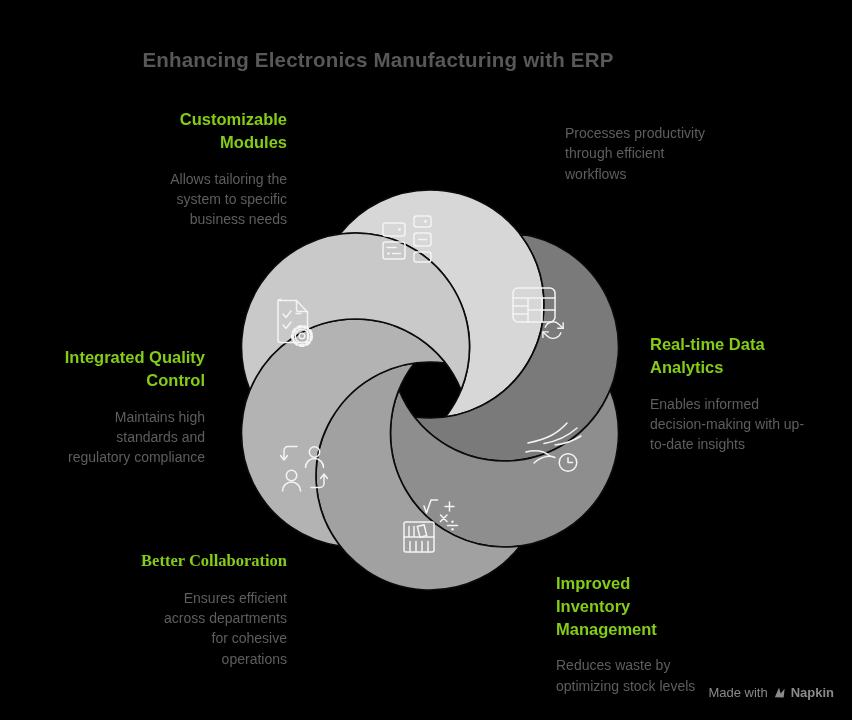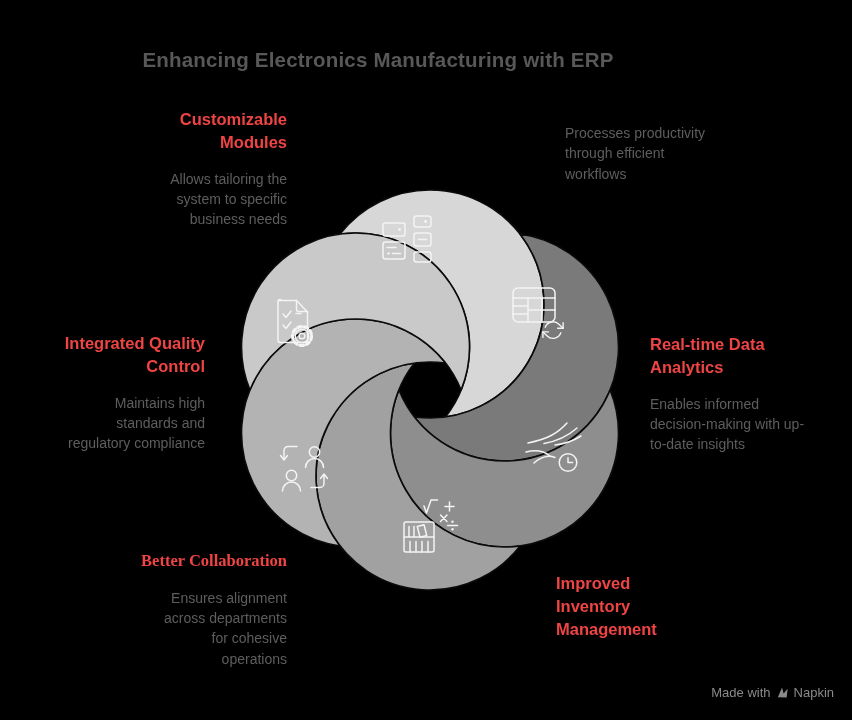--- a/index.html
+++ b/index.html
@@ -8,69 +8,70 @@
     font-family:"Liberation Sans","DejaVu Sans",sans-serif;
   }
   .title{
     position:absolute;top:48px;left:0;width:756px;text-align:center;
     font-size:20.5px;font-weight:bold;letter-spacing:.2px;color:#585858;
   }
   .tblock{position:absolute;}
   .tblock.right{text-align:right;}
   .tblock.left{text-align:left;}
   .tblock h2{
-    margin:0;font-size:16.5px;line-height:1.38;font-weight:bold;color:#ef4444;
+    margin:0;font-size:16.5px;line-height:1.38;font-weight:bold;color:#84cc16;
   }
   .tblock p{
     margin:15px 0 0 0;font-size:14px;line-height:1.45;color:#5e5e5e;
   }
   .tblock.right h2, .tblock.right p{margin-left:auto;}
   .pinwheel{position:absolute;left:225px;top:185px;}
   .petal{stroke:#0b0b0b;stroke-width:1.6;stroke-linejoin:round;}
   .ic{stroke:#f4f4f4;stroke-width:1.5;fill:none;stroke-linecap:round;stroke-linejoin:round;}
   .ic-fill{fill:#f4f4f4;stroke:none;}
   .badge{
     position:absolute;right:18px;bottom:20px;display:flex;align-items:center;gap:5px;
     font-size:13px;color:#8a8a8a;cursor:pointer;
   }
-  .badge .brand{font-weight:normal;}
+  .badge .brand{font-weight:bold;}
 </style>
 </head>
 <body>
 
 <div class="canvas">
 
   <div class="title">Enhancing Electronics Manufacturing with ERP</div>
 
   <div class="tblock right" style="left:107px;top:108px;width:180px;">
     <h2 style="width:150px;">Customizable Modules</h2>
     <p style="width:150px;">Allows tailoring the system to specific business needs</p>
   </div>
 
   <div class="tblock left" style="left:565px;top:108px;width:170px;">
     <p style="width:150px;">Processes productivity through efficient workflows</p>
   </div>
 
-  <div class="tblock right" style="left:25px;top:332px;width:180px;">
+  <div class="tblock right" style="left:25px;top:346px;width:180px;">
     <h2 style="width:180px;">Integrated Quality Control</h2>
     <p style="width:148px;">Maintains high standards and regulatory compliance</p>
   </div>
 
   <div class="tblock left" style="left:650px;top:333px;width:185px;">
     <h2 style="width:150px;">Real-time Data Analytics</h2>
     <p style="width:155px;">Enables informed decision-making with up-to-date insights</p>
   </div>
 
   <div class="tblock right" style="left:107px;top:550px;width:180px;">
     <h2 style="width:150px;font-family:Liberation Serif, serif;">Better Collaboration</h2>
-    <p style="width:142px;">Ensures alignment across departments for cohesive operations</p>
+    <p style="width:142px;">Ensures efficient across departments for cohesive operations</p>
   </div>
 
   <div class="tblock left" style="left:556px;top:552px;width:175px;margin-top:20px;">
     <h2 style="width:130px;">Improved Inventory Management</h2>
+    <p style="width:155px;">Reduces waste by optimizing stock levels</p>
   </div>
 
   <svg class="pinwheel" width="410" height="410" viewBox="-205 -205 410 410">
 
     <g>
       <path class="petal" d="M -90.03 -155.94 A 114 114 0 1 1 15.55 26.93 A 114 114 0 0 0 -90.03 -155.94 Z" fill="#d7d7d7"></path>
       <path class="petal" transform="rotate(60)" d="M -90.03 -155.94 A 114 114 0 1 1 15.55 26.93 A 114 114 0 0 0 -90.03 -155.94 Z" fill="#7a7a7a"></path>
       <path class="petal" transform="rotate(120)" d="M -90.03 -155.94 A 114 114 0 1 1 15.55 26.93 A 114 114 0 0 0 -90.03 -155.94 Z" fill="#8e8e8e"></path>
       <path class="petal" transform="rotate(180)" d="M -90.03 -155.94 A 114 114 0 1 1 15.55 26.93 A 114 114 0 0 0 -90.03 -155.94 Z" fill="#a1a1a1"></path>
       <path class="petal" transform="rotate(240)" d="M -90.03 -155.94 A 114 114 0 1 1 15.55 26.93 A 114 114 0 0 0 -90.03 -155.94 Z" fill="#b3b3b3"></path>

